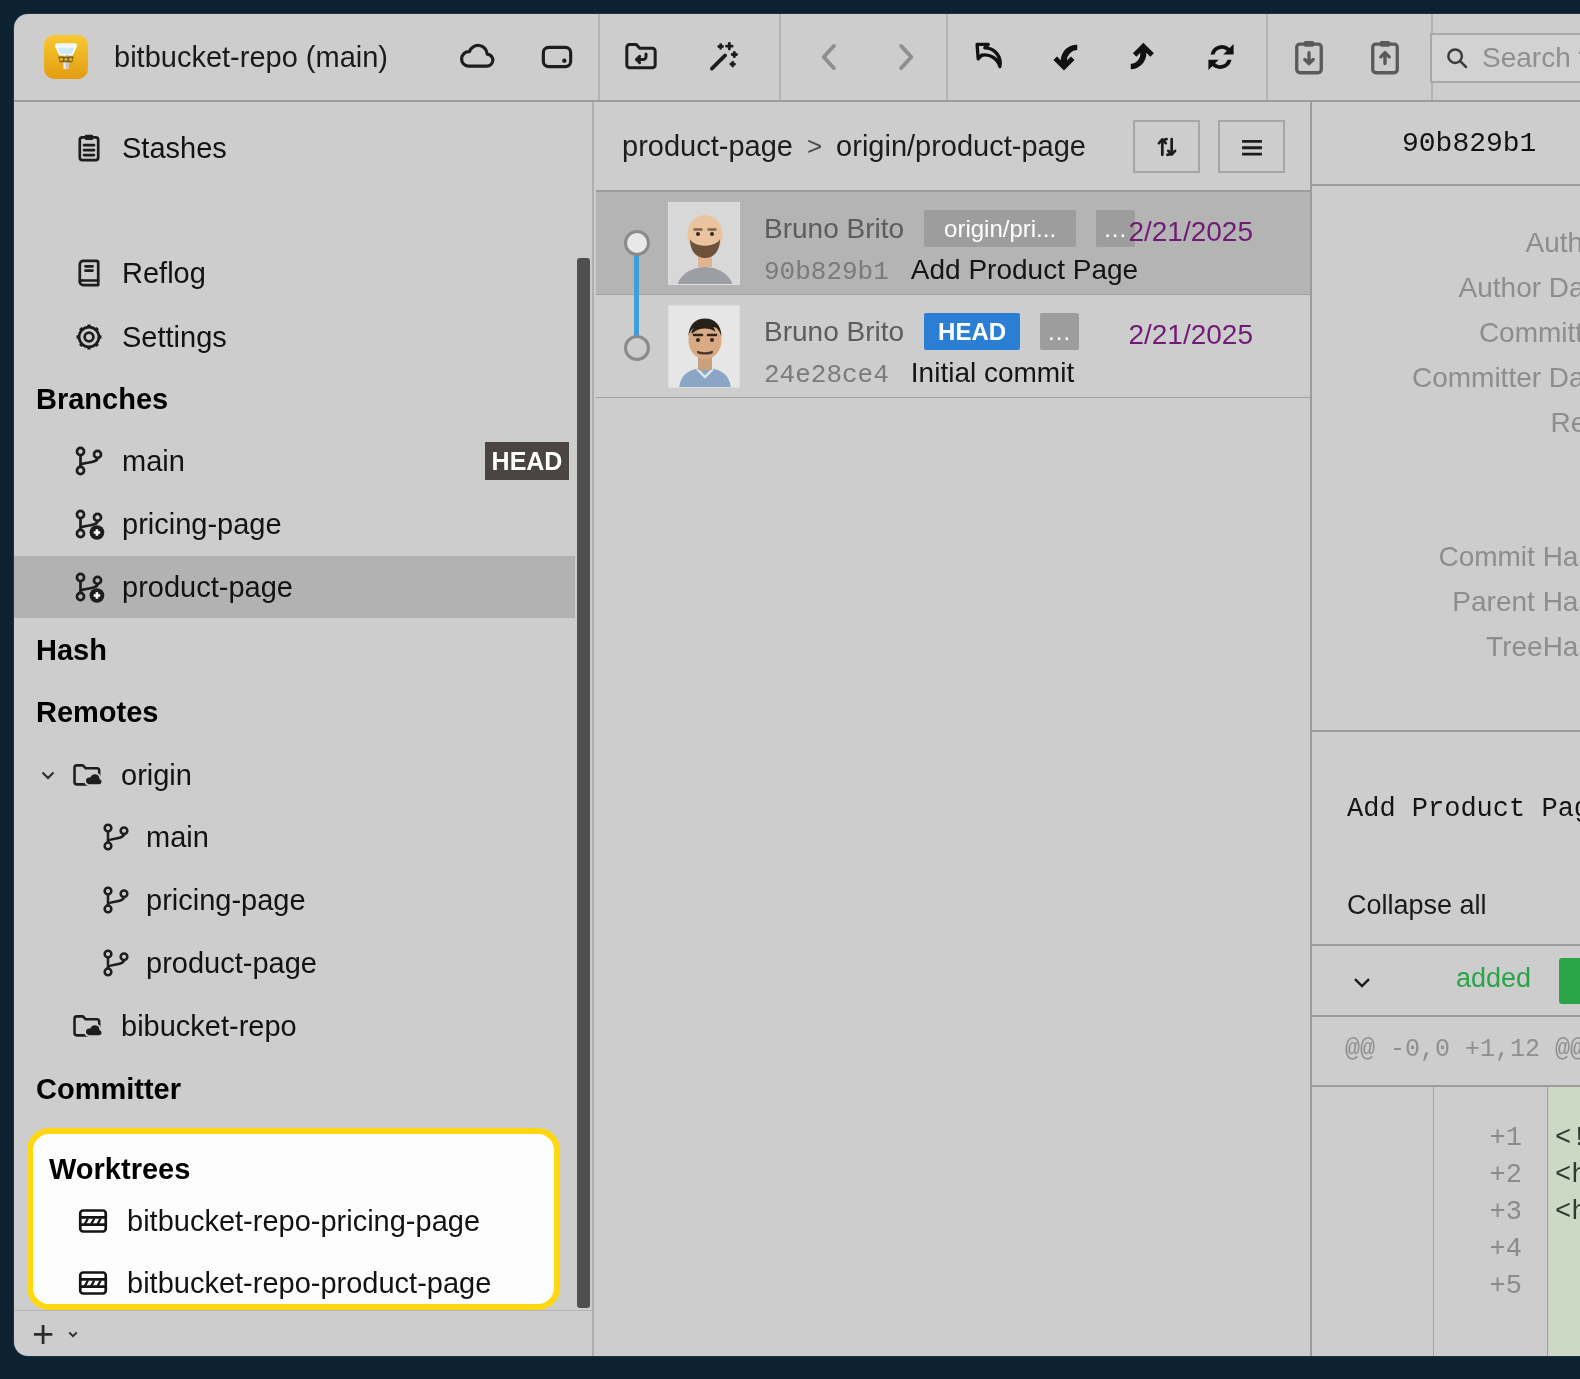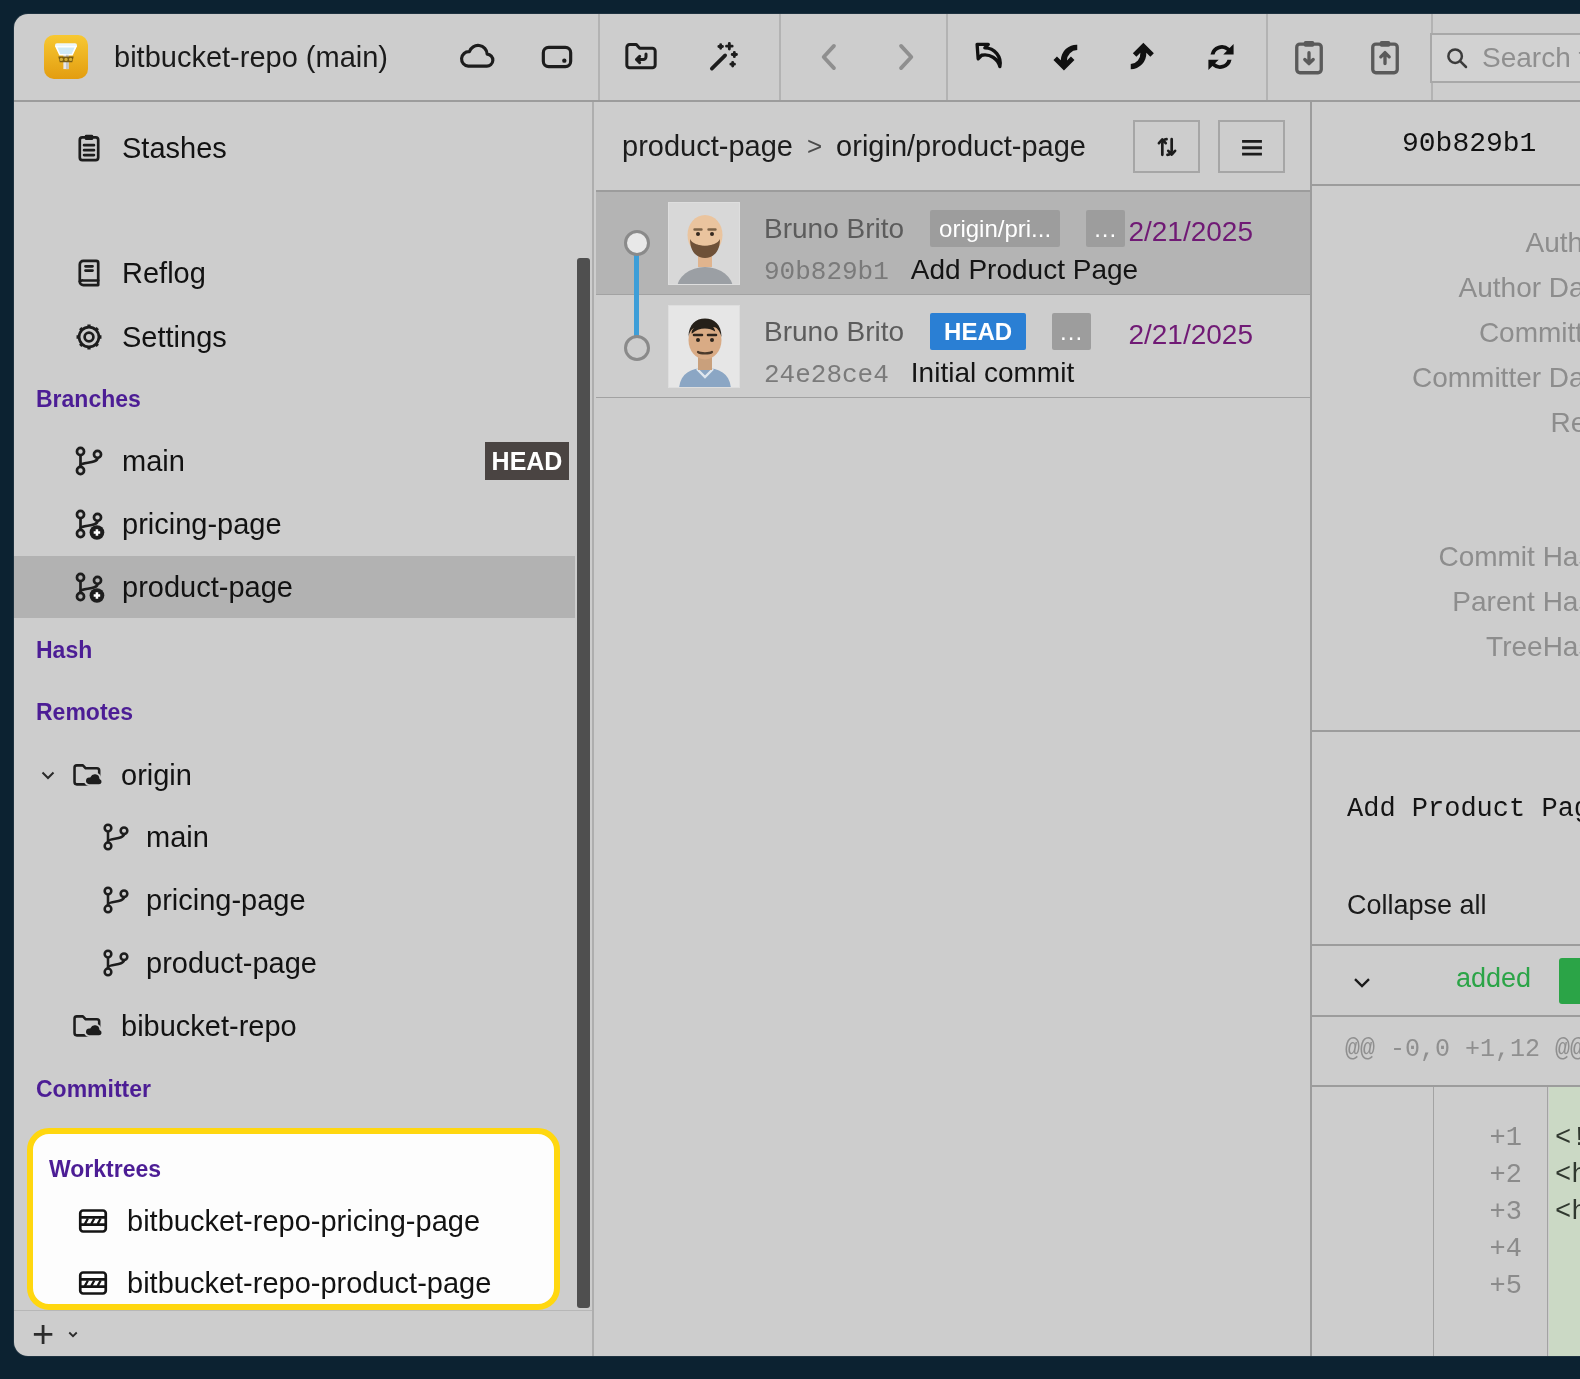--- a/index.html
+++ b/index.html
@@ -29,21 +29,21 @@
   .content { position:absolute; left:0; top:88px; width:100%; height:1254px; }
 
   
   .sidebar { position:absolute; left:0; top:0; width:580px; height:1254px; border-right:2px solid #aeaeae; }
   .srow { position:absolute; left:0; width:561px; height:62px; display:flex; align-items:center; cursor:pointer; }
   .srow .sicon { position:absolute; left:58px; top:50%; transform:translateY(-50%); }
   .srow .slabel { position:absolute; left:108px; font-size:29px; color:#121212; white-space:nowrap; }
   .srow.child .sicon { left:86px; }
   .srow.child .slabel { left:132px; }
   .shead { position:absolute; left:22px; height:62px; display:flex; align-items:center;
-           font-size:23px; font-weight:bold; color:#4c1d95; }
+           font-size:29px; font-weight:bold; color:#000000; }
   .srow.selected { background:#b2b2b2; }
   .head-badge { position:absolute; left:471px; top:50%; transform:translateY(-50%); width:84px; height:38px;
                 background:#4a4442; color:#fff; font-size:25px; font-weight:bold;
                 display:flex; align-items:center; justify-content:center; }
   .exp-chevron { position:absolute; left:22px; top:50%; transform:translateY(-50%); }
   .srow.remote-root .sicon { left:56px; }
   .srow.remote-root .slabel { left:107px; }
   .sb-scroll { position:absolute; left:563px; top:156px; width:13px; height:1050px; background:#4f4f4f; border-radius:3px; }
   .wt-callout { position:absolute; left:13px; top:1026px; width:533px; height:182px;
                 background:#fdfdfd; border:6px solid #ffd70f; border-radius:22px; }
@@ -62,23 +62,23 @@
   .crumb { position:absolute; left:26px; top:0; height:88px; display:flex; align-items:center; gap:14px;
            font-size:29px; color:#1c1c1c; }
   .crumb .sep { color:#4b4b4b; font-size:26px; }
   .sq-btn { position:absolute; top:18px; width:67px; height:53px; border:2px solid #a6a6a6;
             display:flex; align-items:center; justify-content:center; cursor:pointer; }
   .commit-row { position:absolute; left:0; width:714px; height:103px; border-bottom:1px solid #a2a2a2; cursor:pointer; }
   .commit-row.selected { background:#b4b4b4; }
   .graph-line { position:absolute; left:38px; top:140px; width:5px; height:105px; background:#3d9ed8; }
   .graph-node { position:absolute; width:26px; height:26px; border:3px solid #8a8a8a; border-radius:50%; }
   .avatar { position:absolute; left:72px; top:10px; width:72px; height:83px; border:1px solid #dedede; overflow:hidden; }
-  .cline1 { position:absolute; left:168px; top:18px; display:flex; align-items:center; gap:26px; }
+  .cline1 { position:absolute; left:168px; top:18px; display:flex; align-items:center; gap:20px; }
   .cauthor { font-size:28px; color:#5c5c5c; white-space:nowrap; }
-  .badge { height:37px; display:flex; align-items:center; justify-content:center; padding:0 9px;
+  .badge { height:37px; display:flex; align-items:center; justify-content:center; padding:0 20px;
            font-size:24px; color:#fff; background:#9d9d9d; border-radius:2px; white-space:nowrap; }
   .badge.blue { background:#2a7fd4; font-weight:bold; padding:0 14px; }
   .badge.more { padding:0 8px; letter-spacing:1px; }
   .cdate { position:absolute; right:57px; top:24px; font-size:28px; color:#701a75; }
   .cline2 { position:absolute; left:168px; top:62px; display:flex; align-items:baseline; }
   .chash { font-family:"Liberation Mono","DejaVu Sans Mono",monospace; font-size:26px; color:#7a7a7a; }
   .cmsg { margin-left:22px; font-size:28px; color:#141414; white-space:nowrap; }
 
   
   .detail { position:absolute; left:1296px; top:0; width:424px; height:1254px; border-left:2px solid #9c9c9c; }

